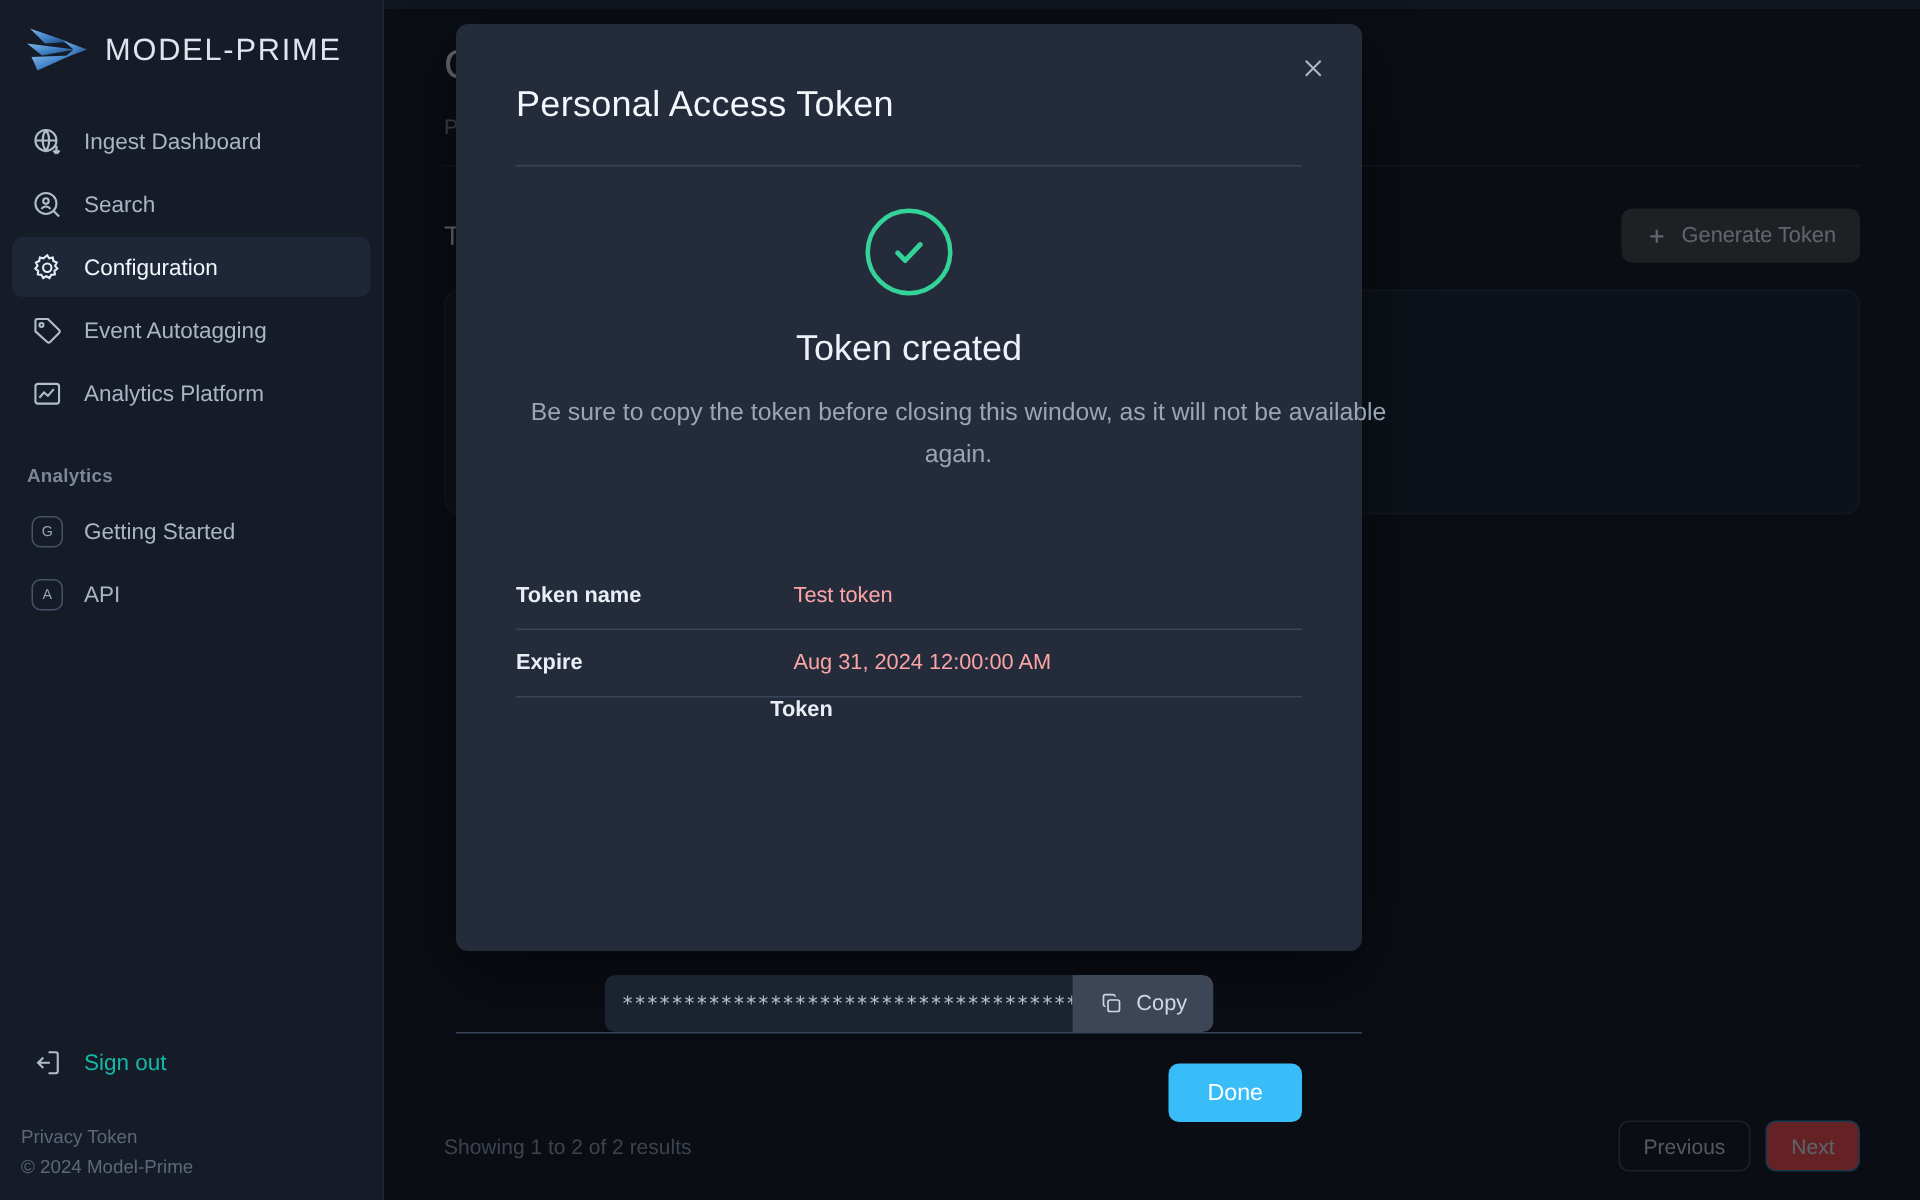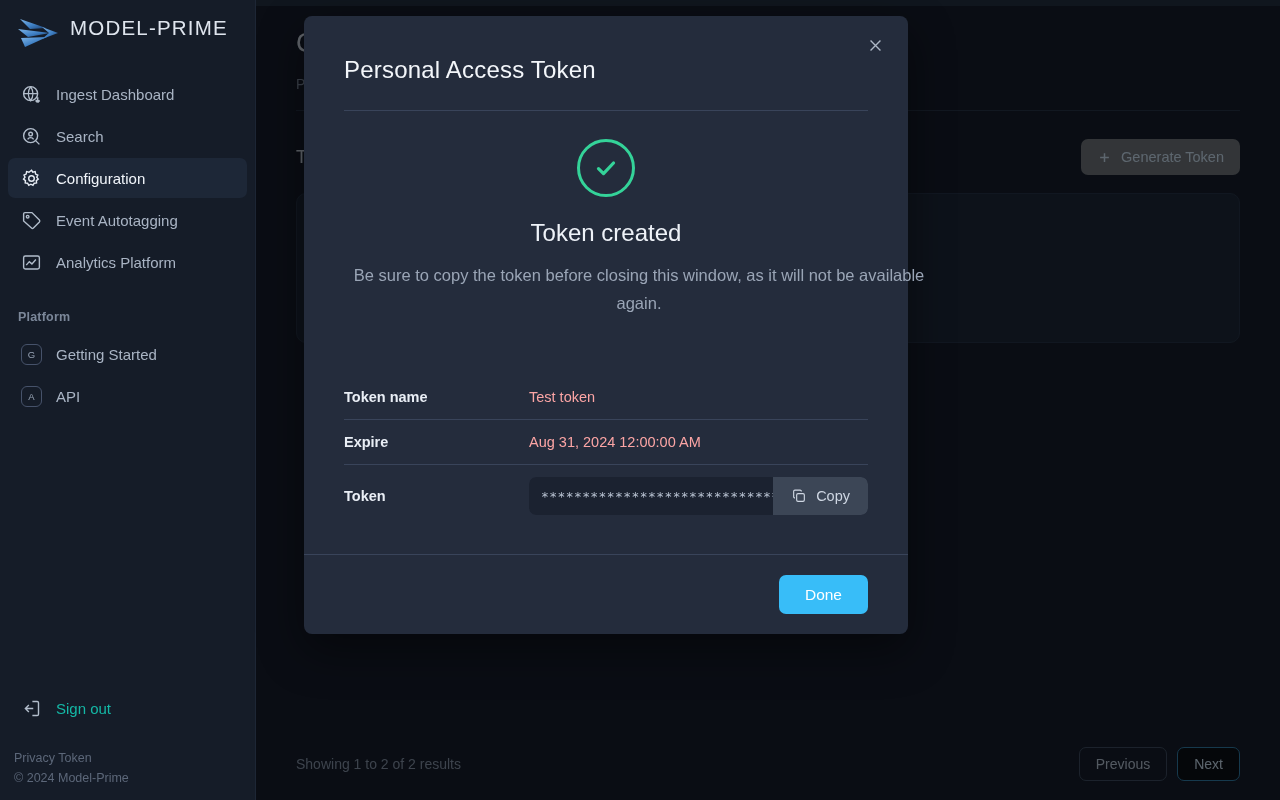--- a/index.html
+++ b/index.html
@@ -12,21 +12,21 @@
   #app { position: relative; width: 1280px; height: 800px; display: flex; }
 
   
   .sidebar {
     width: 256px; height: 800px;
     background: #151c28;
     border-right: 1px solid #1d2635;
     display: flex; flex-direction: column;
     position: relative; z-index: 2;
   }
-  .logo-row { display: flex; align-items: flex-start; gap: 10px; padding: 16px 18px 22px 16px; }
+  .logo-row { display: flex; align-items: center; gap: 10px; padding: 16px 18px 22px 16px; }
   .logo-mark { width: 44px; height: 36px; flex: 0 0 44px; }
   .logo-text {
     font-size: 20.5px; letter-spacing: 1.2px; color: #dfe5ee;
     font-weight: 400;
   }
   .nav { padding: 0 8px; display: flex; flex-direction: column; gap: 2px; }
   .nav-item {
     display: flex; align-items: center; gap: 14px;
     height: 40px; padding: 0 13px; border-radius: 7px;
     color: #a9b4c4; font-size: 15px; cursor: pointer;
@@ -60,21 +60,21 @@
   .main-pad { padding: 22px 40px 0 40px; }
   .page-title { font-size: 27px; color: #e8eef6; font-weight: 400; letter-spacing: .2px; }
   .page-sub { font-size: 14px; color: #8a94a5; margin-top: 17px; }
   .hr { height: 1px; background: #222c3b; margin: 18px 0 0 0; }
   .sect-row {
     display: flex; align-items: center; justify-content: space-between;
     margin-top: 28px;
   }
   .sect-title { font-size: 18px; color: #e4eaf3; }
   .gen-btn {
-    background: #737373; color: #dbeefb; border: none;
+    background: #404040; color: #dbeefb; border: none;
     font-size: 14.5px; border-radius: 7px; height: 36px; padding: 0 16px;
     display: flex; align-items: center; gap: 9px; cursor: pointer;
     font-family: "Liberation Sans", sans-serif;
   }
   .card {
     margin-top: 18px; background: #161d2a; border: 1px solid #202a3a;
     border-radius: 10px; height: 150px;
   }
   .footer-bar {
     position: absolute; left: 0; right: 0; bottom: 0; height: 72px;
@@ -82,21 +82,21 @@
     padding: 0 40px;
   }
   .results-text { color: #8c96a7; font-size: 14px; }
   .pager { display: flex; gap: 10px; }
   .pg-btn {
     height: 34px; padding: 0 16px; border-radius: 7px; font-size: 14px;
     display: flex; align-items: center; cursor: pointer;
     font-family: "Liberation Sans", sans-serif;
   }
   .pg-prev { background: transparent; border: 1px solid #3a4556; color: #c3ccd9; }
-  .pg-next { background: #000000; border: 1px solid #2b7da8; color: #d7e9f6; }
+  .pg-next { background: #ef4444; border: 1px solid #2b7da8; color: #d7e9f6; }
 
   
   .overlay {
     position: absolute; inset: 0 0 0 256px;
     background: rgba(8,11,17,0.60); z-index: 5;
   }
   .modal {
     position: absolute; left: 304px; top: 16px;
     width: 604px; height: 618px;
     background: #242c3c; border-radius: 8px;
@@ -128,21 +128,21 @@
 
   .detail-list { margin-top: 58px; }
   .detail-row {
     display: flex; align-items: center; min-height: 45px;
     border-bottom: 1px solid #39445a;
   }
   .detail-row:last-child { border-bottom: none; }
   .detail-key { width: 185px; flex: 0 0 185px; font-size: 14.5px; font-weight: bold; color: #e9eef5; }
   .detail-val { font-size: 14.5px; color: #fca5a5; }
 
-  .token-row { min-height: 62px; }
+  .token-row { min-height: 62px; flex-direction: column; }
   .token-field {
     display: flex; align-items: stretch; border-radius: 7px; overflow: hidden;
     height: 38px;
   }
   .token-mask {
     background: #1b2230; color: #b9c3d2; font-size: 13px;
     font-family: "DejaVu Sans Mono", monospace;
     display: flex; align-items: center; padding: 0 12px;
     width: 312px; overflow: hidden; white-space: nowrap;
     letter-spacing: .4px;
@@ -229,21 +229,21 @@
       </div>
 
       <div class="nav-item">
         <svg class="nav-ico" viewBox="0 0 24 24" fill="none" stroke="currentColor" stroke-width="1.6">
           <rect x="3" y="4.5" width="18" height="15" rx="2"></rect>
           <path d="M6 15l3.5-4 3 2.6L17 8.5"></path>
         </svg>
         <span>Analytics Platform</span>
       </div>
 
-      <div class="section-label">Platform</div>
+      <div class="section-label">Analytics</div>
 
       <div class="nav-item">
         <span class="res-badge">G</span>
         <span>Getting Started</span>
       </div>
 
       <div class="nav-item">
         <span class="res-badge">A</span>
         <span>API</span>
       </div>

